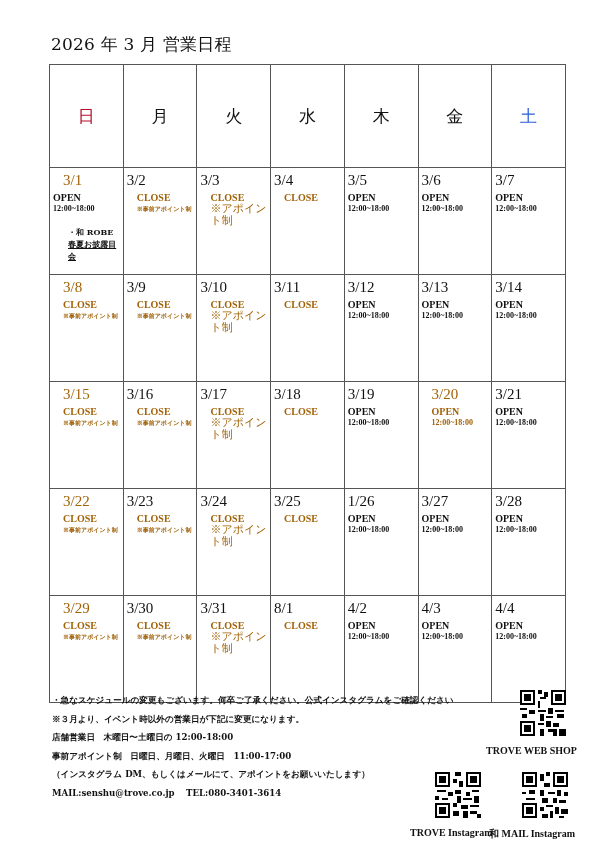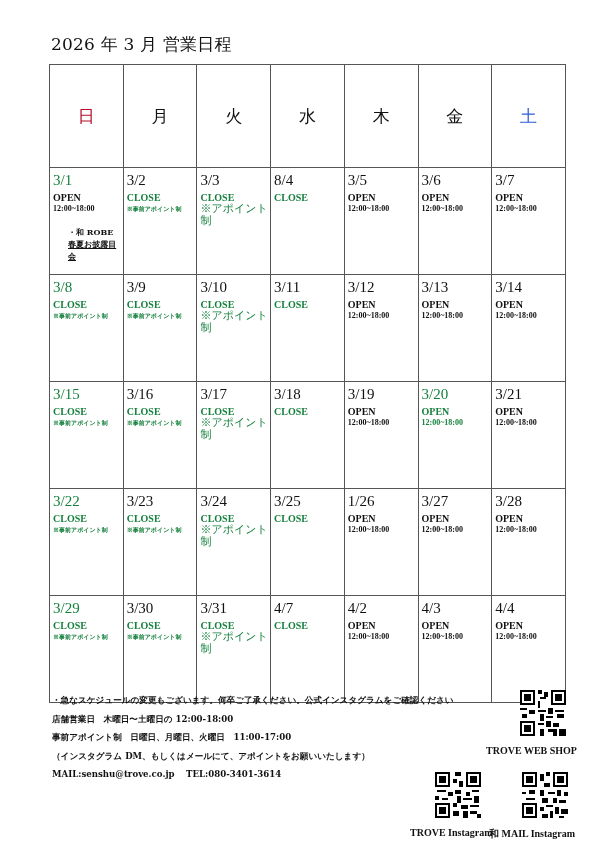--- a/index.html
+++ b/index.html
@@ -12,21 +12,21 @@
   .cal th { height: 102px; font-weight: normal; font-size: 17px; text-align: center; vertical-align: middle; }
   .cal td { height: 102px; padding: 4px 0 0 3px; }
   .sun { color: #b5112c; }
   .sat { color: #2e5ed8; }
   .date { font-size: 15px; line-height: 17px; display: block; font-family: "Liberation Serif", serif; }
   .status { font-size: 10px; font-weight: bold; display: block; margin-top: 4px; line-height: 10px; font-family: "Liberation Serif", serif; }
   .hours { font-size: 8px; font-weight: bold; display: block; line-height: 11px; font-family: "Liberation Serif", serif; }
   .note-small { font-size: 6px; font-weight: bold; display: block; line-height: 11px; }
   .note-med { font-size: 11px; display: block; line-height: 12px; }
   .event { font-size: 8px; font-weight: bold; display: block; line-height: 12px; margin-top: 12px; margin-left: 15px; }
-  .red { color: #15803d; }
+  .red { color: #a16207; margin-left: 10px; }
   .footer { position: absolute; left: 52px; top: 691px; font-size: 8.6px; line-height: 18.6px; font-weight: bold; }
   .footer div { white-space: nowrap; }
   .qr { position: absolute; width: 46px; height: 46px; background: #fff; }
   .qr svg { width: 100%; height: 100%; display: block; }
   .qr-label { position: absolute; font-size: 10px; font-weight: bold; white-space: nowrap; font-family: "Liberation Serif", serif; }
 </style>
 </head>
 <body>
 
 <div class="title">2026 年 3 月 営業日程</div>
@@ -56,21 +56,21 @@
           <span class="date">3/2</span>
           <span class="status red">CLOSE</span>
           <span class="note-small red">※事前アポイント制</span>
         </td>
         <td>
           <span class="date">3/3</span>
           <span class="status red">CLOSE</span>
           <span class="note-med red">※アポイント制</span>
         </td>
         <td>
-          <span class="date">8/4</span>
+          <span class="date">3/4</span>
           <span class="status red">CLOSE</span>
         </td>
         <td>
           <span class="date">3/5</span>
           <span class="status">OPEN</span>
           <span class="hours">12:00~18:00</span>
         </td>
         <td>
           <span class="date">3/6</span>
           <span class="status">OPEN</span>
@@ -200,21 +200,21 @@
           <span class="date">3/30</span>
           <span class="status red">CLOSE</span>
           <span class="note-small red">※事前アポイント制</span>
         </td>
         <td>
           <span class="date">3/31</span>
           <span class="status red">CLOSE</span>
           <span class="note-med red">※アポイント制</span>
         </td>
         <td>
-          <span class="date">4/7</span>
+          <span class="date">8/1</span>
           <span class="status red">CLOSE</span>
         </td>
         <td>
           <span class="date">4/2</span>
           <span class="status">OPEN</span>
           <span class="hours">12:00~18:00</span>
         </td>
         <td>
           <span class="date">4/3</span>
           <span class="status">OPEN</span>
@@ -224,20 +224,21 @@
           <span class="date">4/4</span>
           <span class="status">OPEN</span>
           <span class="hours">12:00~18:00</span>
         </td>
       </tr>
     </tbody>
 </table>
 
 <div class="footer">
   <div>・急なスケジュールの変更もございます。何卒ご了承ください。公式インスタグラムをご確認ください</div>
+  <div>※３月より、イベント時以外の営業日が下記に変更になります。</div>
   <div>店舗営業日　木曜日〜土曜日の 12:00-18:00</div>
   <div>事前アポイント制　日曜日、月曜日、火曜日　11:00-17:00</div>
   <div>（インスタグラム DM、もしくはメールにて、アポイントをお願いいたします）</div>
   <div>MAIL:senshu@trove.co.jp　 TEL:080-3401-3614</div>
 </div>
 
 <div class="qr" style="left:520px; top:690px;">
   <svg viewBox="0 0 21 21" shape-rendering="crispEdges">
       <g fill="#000">
     <rect x="0" y="0" width="7" height="7"></rect>

